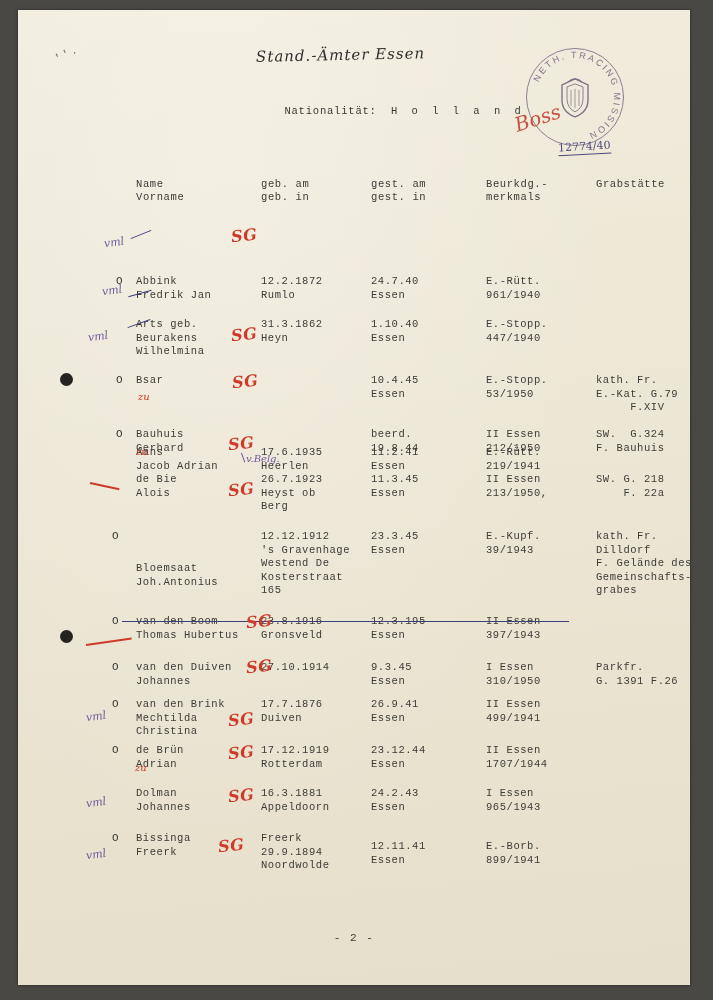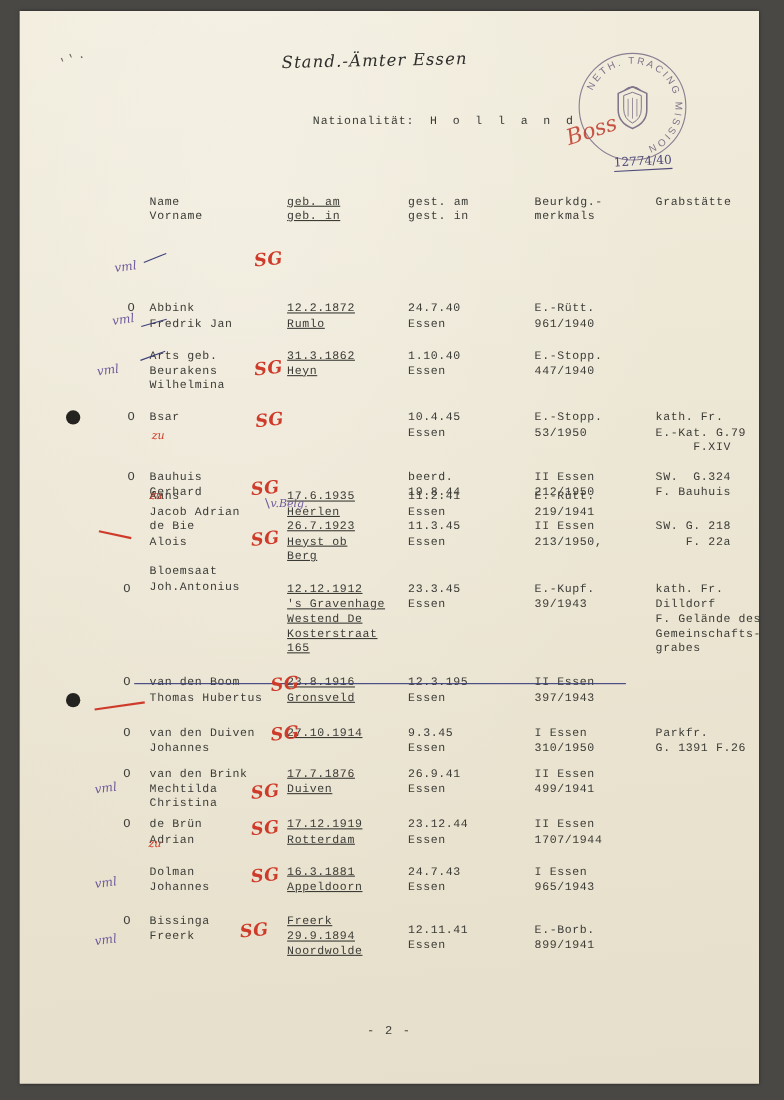--- a/index.html
+++ b/index.html
@@ -144,21 +144,21 @@
   .row { position: absolute; left: 0; width: 100%; }
   .cell {
     position: absolute;
     font-size: 10.5px;
     color: #3c3c37;
     letter-spacing: 0.55px;
     line-height: 13.5px;
     white-space: pre;
   }
   .c-name   { left: 118px; }
-  .c-born   { left: 243px; text-decoration: underline; }
+  .c-born   { left: 243px; }
   .c-died   { left: 353px; }
   .c-doc    { left: 468px; }
   .c-grave  { left: 578px; }
 
   
   .hw {
     position: absolute;
     font-family: "DejaVu Serif", serif;
     font-style: italic;
     pointer-events: none;
@@ -356,21 +356,21 @@
       <div class="cell c-doc" style="top:463px">II Essen
 213/1950,</div>
       <div class="cell c-grave" style="top:463px">SW. G. 218
     F. 22a</div>
     </div>
     <div class="hw hw-red sg" style="left:210px; top:470px">SG</div>
     <div class="red-line" style="left:72px; top:472px; width:30px; transform:rotate(12deg)"></div>
 
     <div class="row">
       <div class="circle-o" style="left:94px; top:520px">O</div>
-      <div class="cell c-name" style="top:504px">Bloemsaat
+      <div class="cell c-name" style="top:552px">Bloemsaat
 Joh.Antonius</div>
       <div class="cell c-born" style="top:520px">12.12.1912
 's Gravenhage
 Westend De
 Kosterstraat
 165</div>
       <div class="cell c-died" style="top:520px">23.3.45
 Essen</div>
       <div class="cell c-doc" style="top:520px">E.-Kupf.
 39/1943</div>
@@ -441,21 +441,21 @@
       <div class="cell c-grave" style="top:734px"></div>
     </div>
     <div class="hw hw-red sg" style="left:210px; top:733px">SG</div>
     <div class="hw hw-red small-note" style="left:117px; top:752px; font-size:10px">zu</div>
 
     <div class="row">
       <div class="cell c-name" style="top:777px">Dolman
 Johannes</div>
       <div class="cell c-born" style="top:777px">16.3.1881
 Appeldoorn</div>
-      <div class="cell c-died" style="top:777px">24.7.43
+      <div class="cell c-died" style="top:777px">24.2.43
 Essen</div>
       <div class="cell c-doc" style="top:777px">I Essen
 965/1943</div>
       <div class="cell c-grave" style="top:777px"></div>
     </div>
     <div class="hw hw-violet vml" style="left:68px; top:786px">vml</div>
     <div class="hw hw-red sg" style="left:210px; top:776px">SG</div>
 
     <div class="row">
       <div class="circle-o" style="left:94px; top:822px">O</div>

